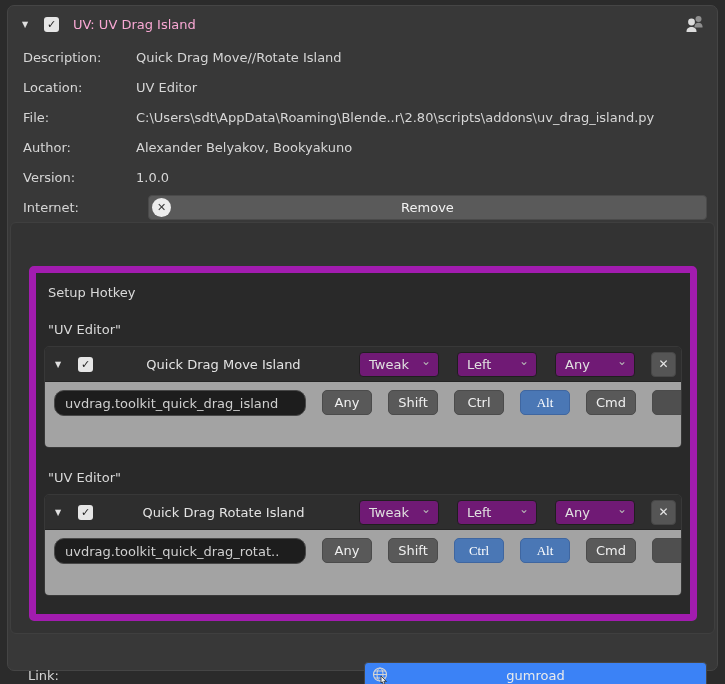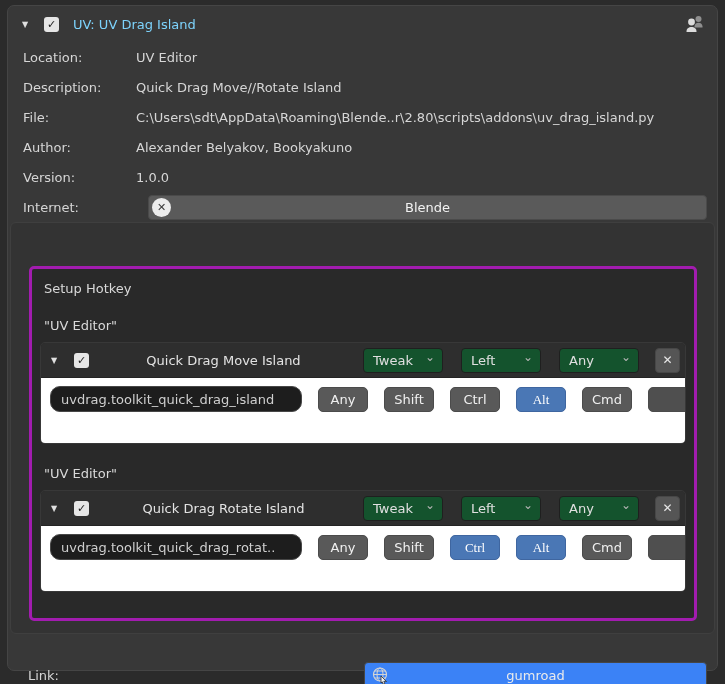--- a/index.html
+++ b/index.html
@@ -20,21 +20,21 @@
   }
   
   .hdr { display:flex; align-items:center; height:36px; padding:0 12px 0 14px; }
   .tri { font-size:8px; color:#e0e0e0; width:14px; flex:none; }
   .cbx {
     width:15px; height:15px; background:#e6e6e6; border-radius:3px;
     display:flex; align-items:center; justify-content:center;
     color:#1d1d1d; font-size:11px; font-weight:bold; flex:none;
     margin:0 14px 0 8px;
   }
-  .hdr-title { color:#7dd3fc; }
+  .hdr-title { color:#f9a8d4; }
   .spacer { flex:1; }
   .support-icon { width:22px; height:20px; flex:none; }
   
   .irow { display:flex; align-items:center; height:30px; padding-left:15px; }
   .ilabel { width:113px; flex:none; color:#d6d6d6; }
   .ivalue { color:#d6d6d6; white-space:nowrap; }
   .inet-row { display:flex; align-items:center; height:31px; padding-left:15px;gap:12px; }
   .remove-btn {
     position:relative; flex:1; height:25px; margin-right:10px;
     background:#5a5a5a; border:1px solid #4a4a4a; border-radius:4px;
@@ -48,46 +48,46 @@
     color:#3a3a3a; font-size:11px; font-weight:bold;
   }
   
   .prefs {
     position:absolute; left:2px; right:2px; top:216px; height:412px;
     background:#333333; border:1px solid #3f3f3f; border-radius:6px;
   }
   .prefs-title { padding:13px 0 0 18px; color:#dcdcdc; }
   .innerbox {
     position:absolute; left:18px; right:17px; top:43px; bottom:12px;
-    background:#292929; border:3px solid #a21caf; border-radius:5px;
+    background:#292929; border:7px solid #a21caf; border-radius:5px;
     padding:12px 8px 0 8px;
   }
   .setup-label { color:#d9d9d9; padding-left:4px; }
   .keymap-label { color:#d9d9d9; padding-left:4px; margin-top:22px; }
   .kmi { margin-top:9px; border:1px solid #383838; border-radius:5px; overflow:hidden; }
   .kmi-hdr {
     display:flex; align-items:center; height:35px; background:#2e2e2e;
     padding:0 5px 0 10px; border-bottom:1px solid #242424;
   }
   .kmi-hdr .cbx { margin:0 13px 0 9px; }
   .kmi-name { color:#e3e3e3; flex:1;text-align:center; }
   .dd {
-    width:80px; height:25px; background:#14532d; border:1px solid #1f1f1f;
+    width:80px; height:25px; background:#701a75; border:1px solid #1f1f1f;
     border-radius:4px; display:flex; align-items:center;
     padding:0 7px 0 9px; margin-left:18px; color:#e0e0e0; cursor:default;
   }
   .dd .ddlabel { flex:1; }
   .chev { color:#b5b5b5; font-size:12px; line-height:10px; margin-top:-6px; }
   .xbtn {
     width:25px; height:25px; margin-left:16px; flex:none;
     background:#555555; border:1px solid #474747; border-radius:4px;
     display:flex; align-items:center; justify-content:center;
     color:#e8e8e8; font-size:12px; cursor:default;
   }
-  .kmi-body { background:#ffffff; padding:8px 9px 31px 9px; display:flex; align-items:flex-end; }
+  .kmi-body { background:#a3a3a3; padding:8px 9px 31px 9px; display:flex; align-items:flex-start; }
   .idname {
     width:252px; height:26px; background:#1d1d1d; border:1px solid #474747;
     border-radius:10px; color:#cfcfcf; padding:0 10px; font-size:13px;
     font-family:"DejaVu Sans","Liberation Sans",sans-serif; flex:none;
   }
   .mod {
     width:50px; height:25px; margin-left:16px; flex:none;
     background:#595959; border:1px solid #4b4b4b; border-radius:5px;
     display:flex; align-items:center; justify-content:center;
     color:#f0f0f0; cursor:default;
@@ -118,44 +118,44 @@
       <svg width="22" height="20" viewBox="0 0 22 20">
         <circle cx="15.5" cy="5" r="3" fill="#8f8f8f"></circle>
         <path d="M11.5 12.5 c0-2.2 1.8-3.7 4-3.7 s4 1.5 4 3.7 v1 h-8 z" fill="#8f8f8f"></path>
         <circle cx="8.5" cy="8" r="3.4" fill="#dcdcdc"></circle>
         <path d="M3.5 17.5 c0-2.6 2.2-4.4 5-4.4 s5 1.8 5 4.4 v0.5 h-10 z" fill="#dcdcdc"></path>
       </svg>
     </span>
   </div>
 
   <div class="irow">
+    <span class="ilabel">Description:</span>
+    <span class="ivalue">Quick Drag Move//Rotate Island</span>
+  </div>
+  <div class="irow">
     <span class="ilabel">Location:</span>
     <span class="ivalue">UV Editor</span>
-  </div>
-  <div class="irow">
-    <span class="ilabel">Description:</span>
-    <span class="ivalue">Quick Drag Move//Rotate Island</span>
   </div>
   <div class="irow">
     <span class="ilabel">File:</span>
     <span class="ivalue">C:\Users\sdt\AppData\Roaming\Blende..r\2.80\scripts\addons\uv_drag_island.py</span>
   </div>
   <div class="irow">
     <span class="ilabel">Author:</span>
     <span class="ivalue">Alexander Belyakov, Bookyakuno</span>
   </div>
   <div class="irow">
     <span class="ilabel">Version:</span>
     <span class="ivalue">1.0.0</span>
   </div>
   <div class="inet-row">
     <span class="ilabel">Internet:</span>
     <div class="remove-btn">
       <span class="xcircle">✕</span>
-      <span>Blende</span>
+      <span>Remove</span>
     </div>
   </div>
 
   <div class="prefs">
 
     <div class="innerbox">
       <div class="setup-label">Setup Hotkey</div>
 
       <div class="keymap-label">"UV Editor"</div>
 

